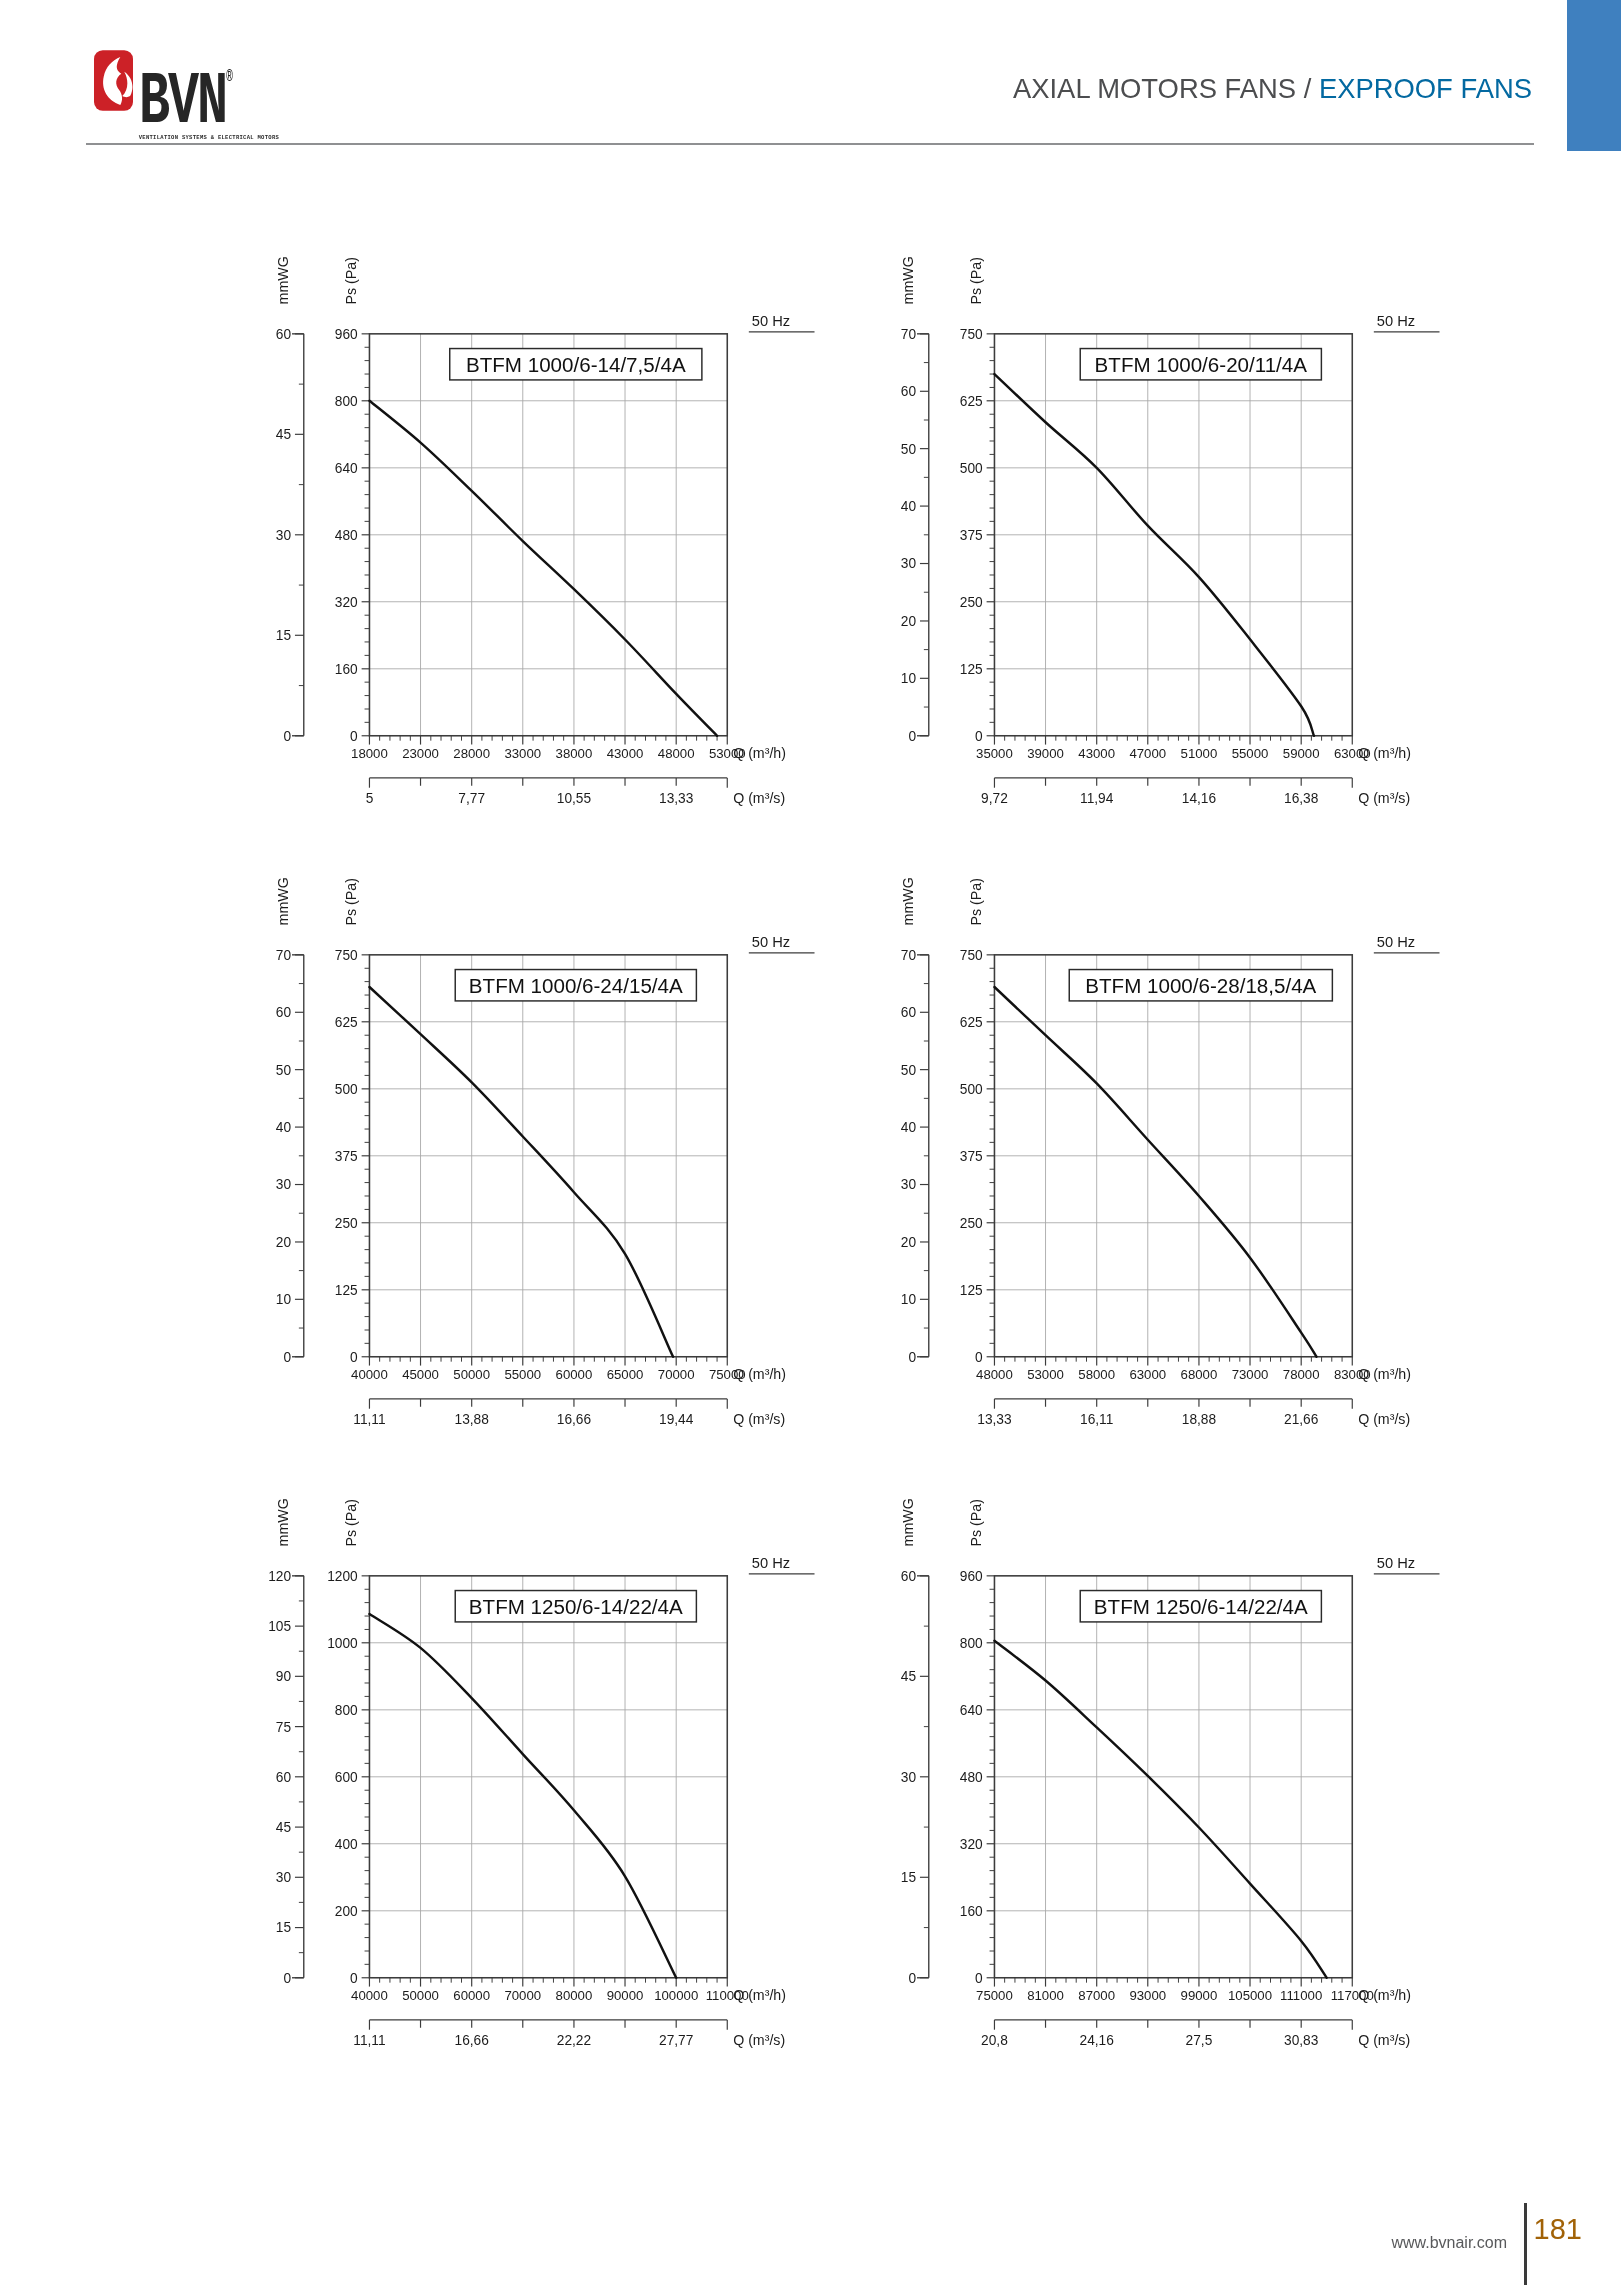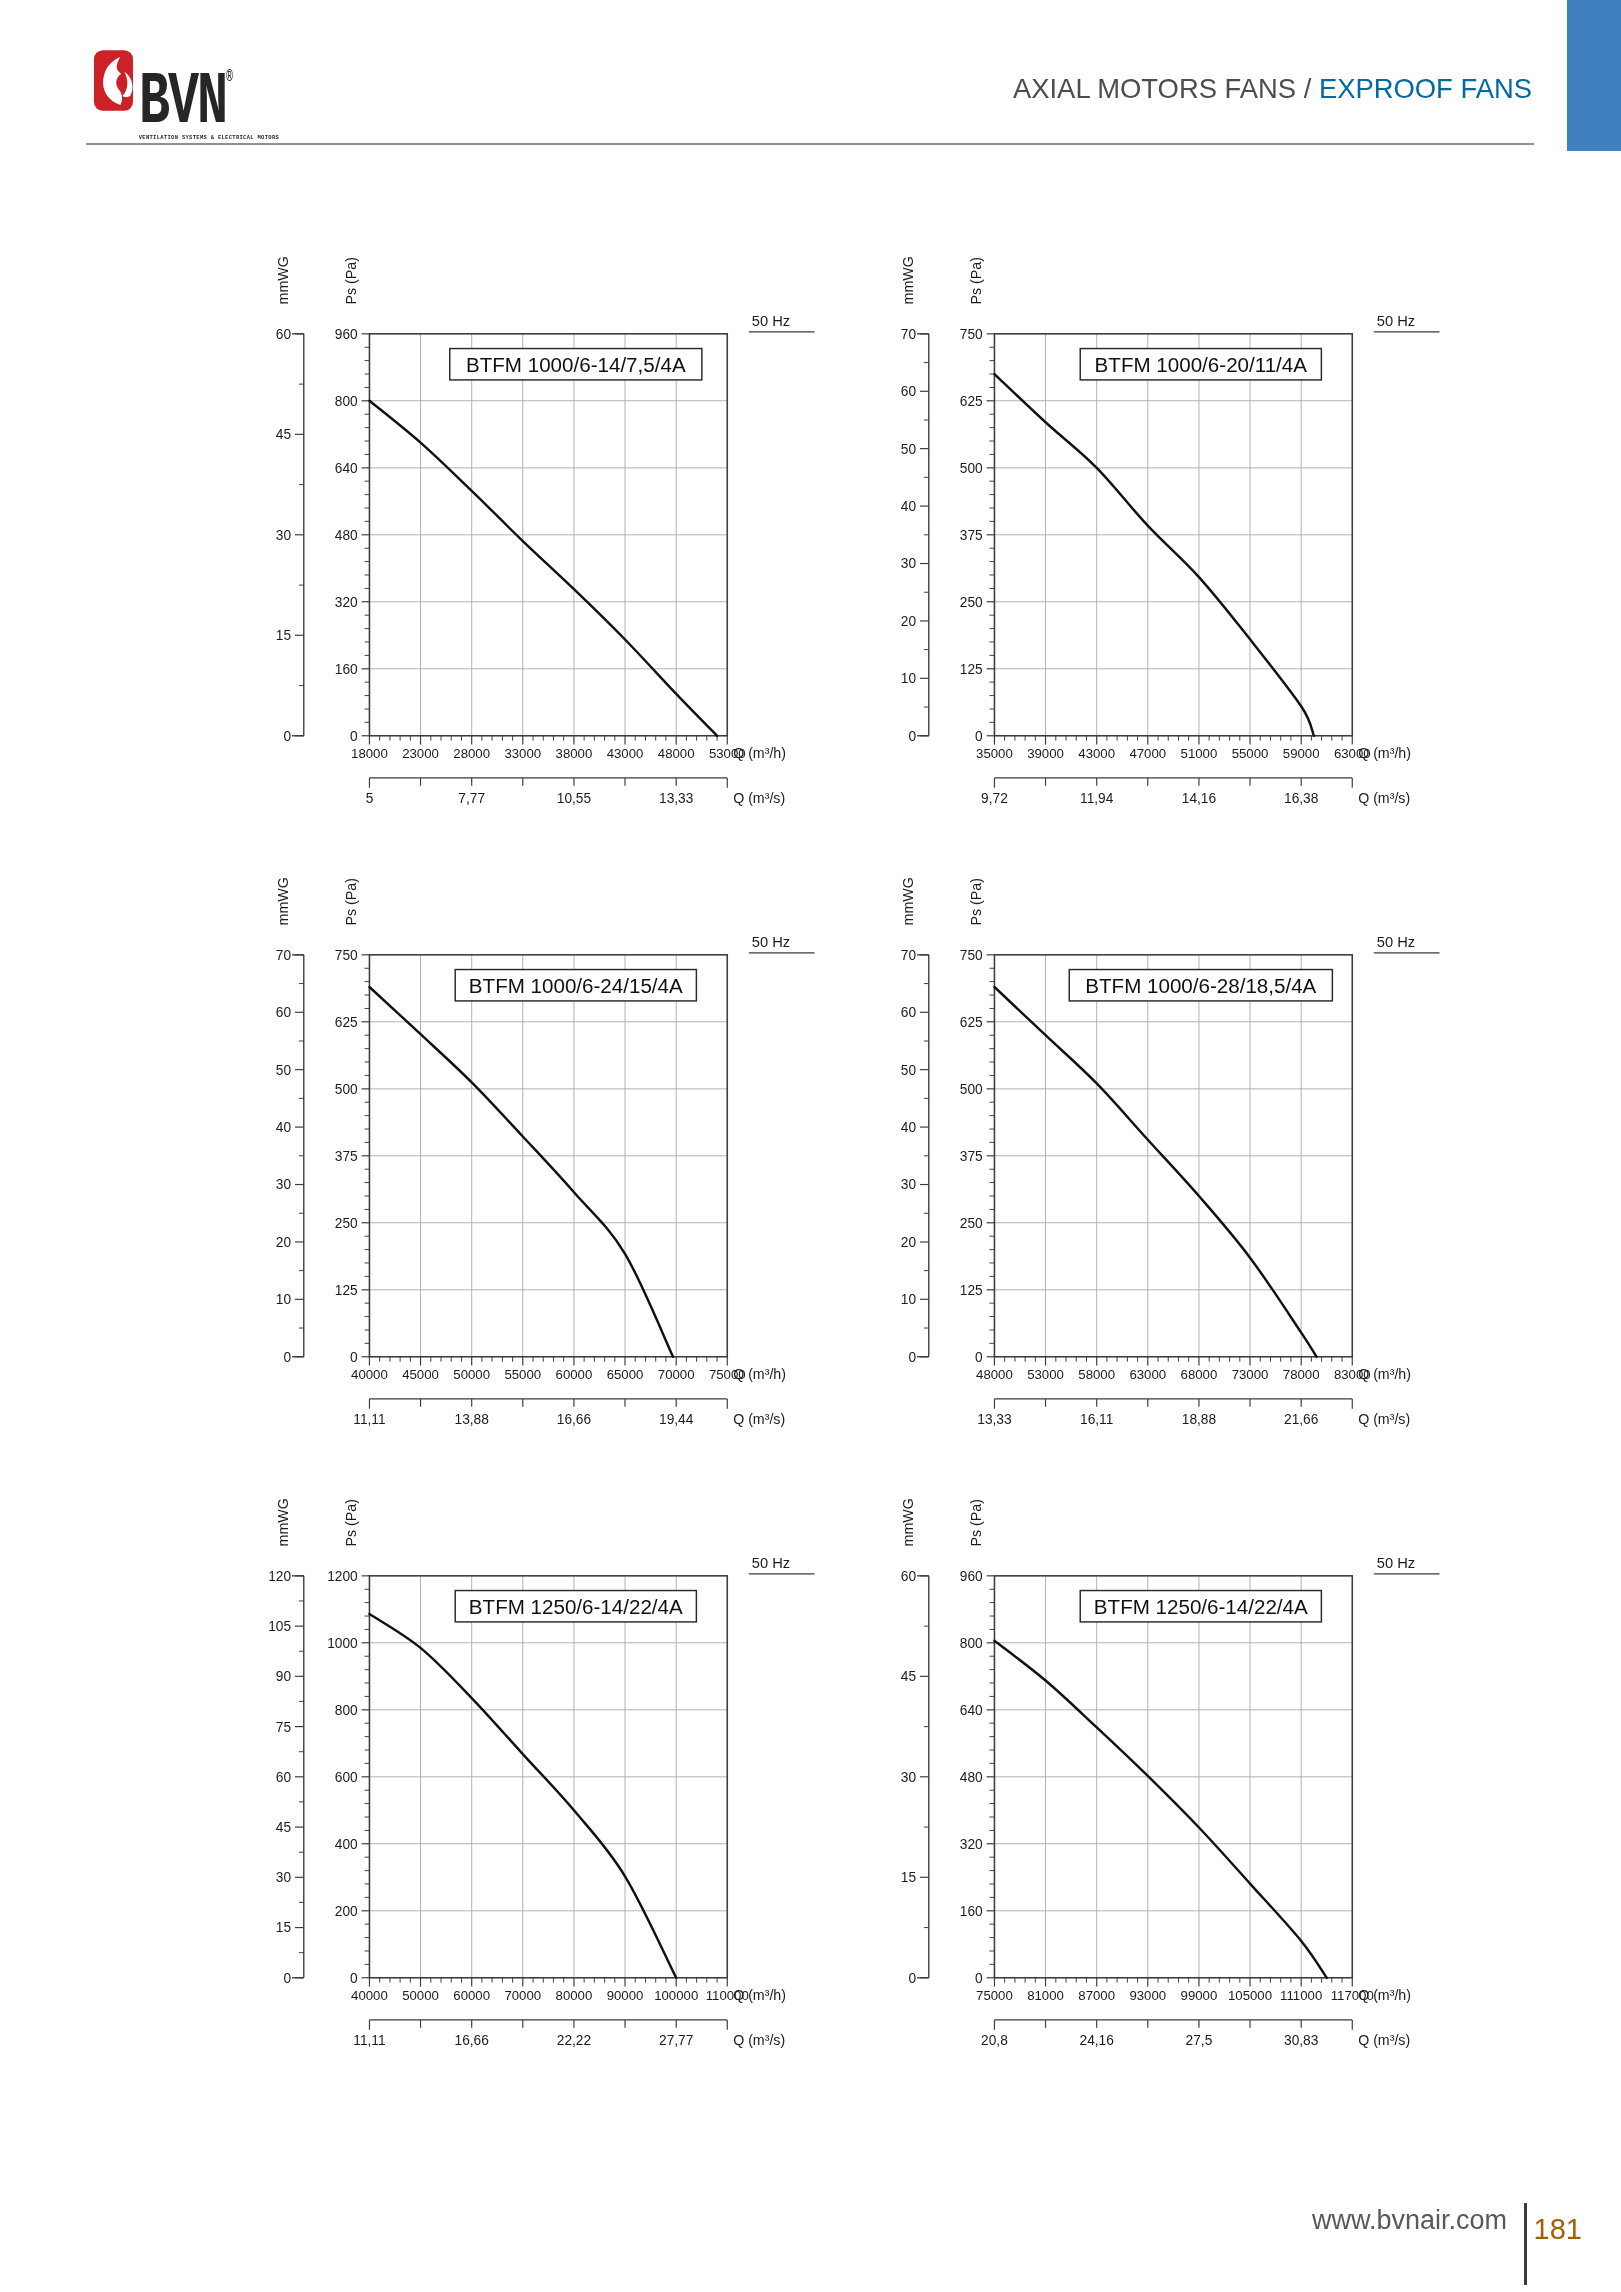--- a/index.html
+++ b/index.html
@@ -33,21 +33,21 @@
   figure.fan-chart-block:nth-of-type(1){left:193px;top:221px;}
   figure.fan-chart-block:nth-of-type(2){left:818px;top:221px;}
   figure.fan-chart-block:nth-of-type(3){left:193px;top:842px;}
   figure.fan-chart-block:nth-of-type(4){left:818px;top:842px;}
   figure.fan-chart-block:nth-of-type(5){left:193px;top:1463px;}
   figure.fan-chart-block:nth-of-type(6){left:818px;top:1463px;}
   svg.fan-chart{display:block;width:647px;height:608px;}
   svg.fan-chart text{font-family:"Liberation Sans","DejaVu Sans",sans-serif;}
   
   footer{position:absolute;right:0;bottom:0;left:0;height:108px;}
-  .site{position:absolute;right:114px;bottom:57px;font-size:27px;color:#58595b;}
+  .site{position:absolute;right:114px;bottom:41px;font-size:16px;color:#58595b;}
   .vbar{position:absolute;right:94px;bottom:7.8px;width:2.9px;height:82px;background:#3a3a3a;}
   .pagenum{position:absolute;right:39px;bottom:47px;font-size:29px;color:#a16207;}
 </style>
 </head>
 <body>
 
 <div class="accent-corner" style="background: rgb(63, 128, 191);"></div>
 
 <header>
   <div class="logo">

